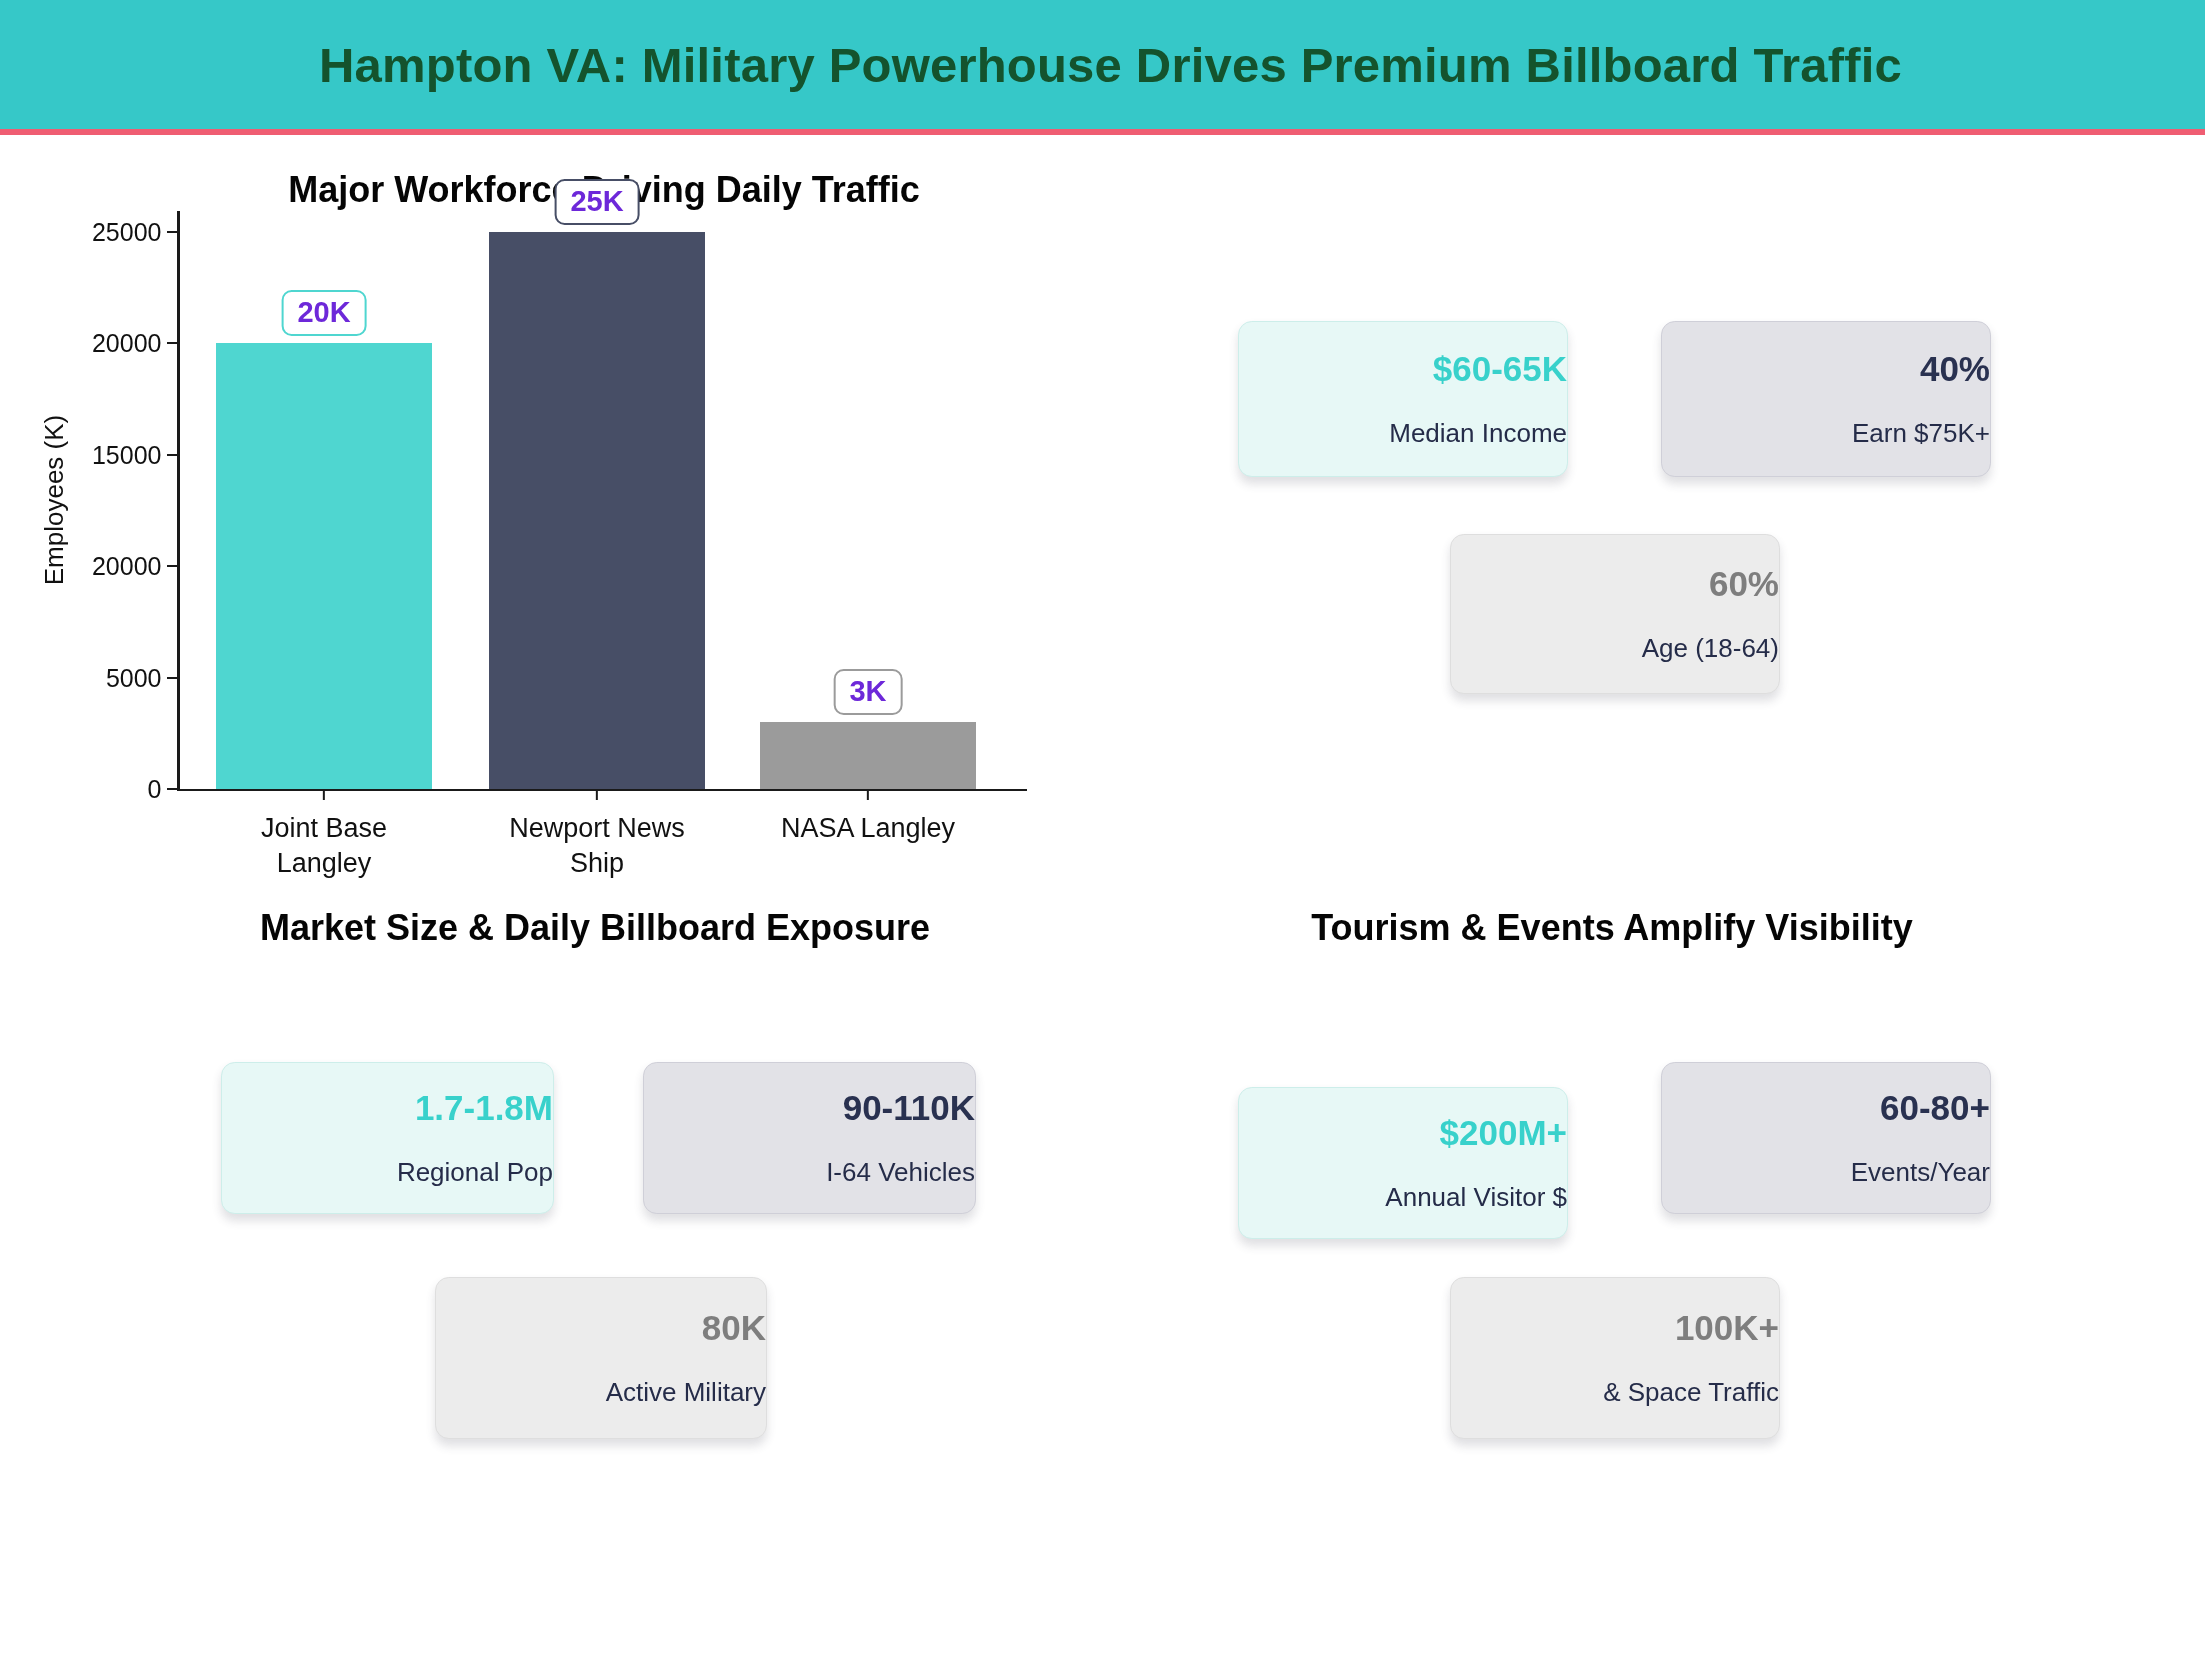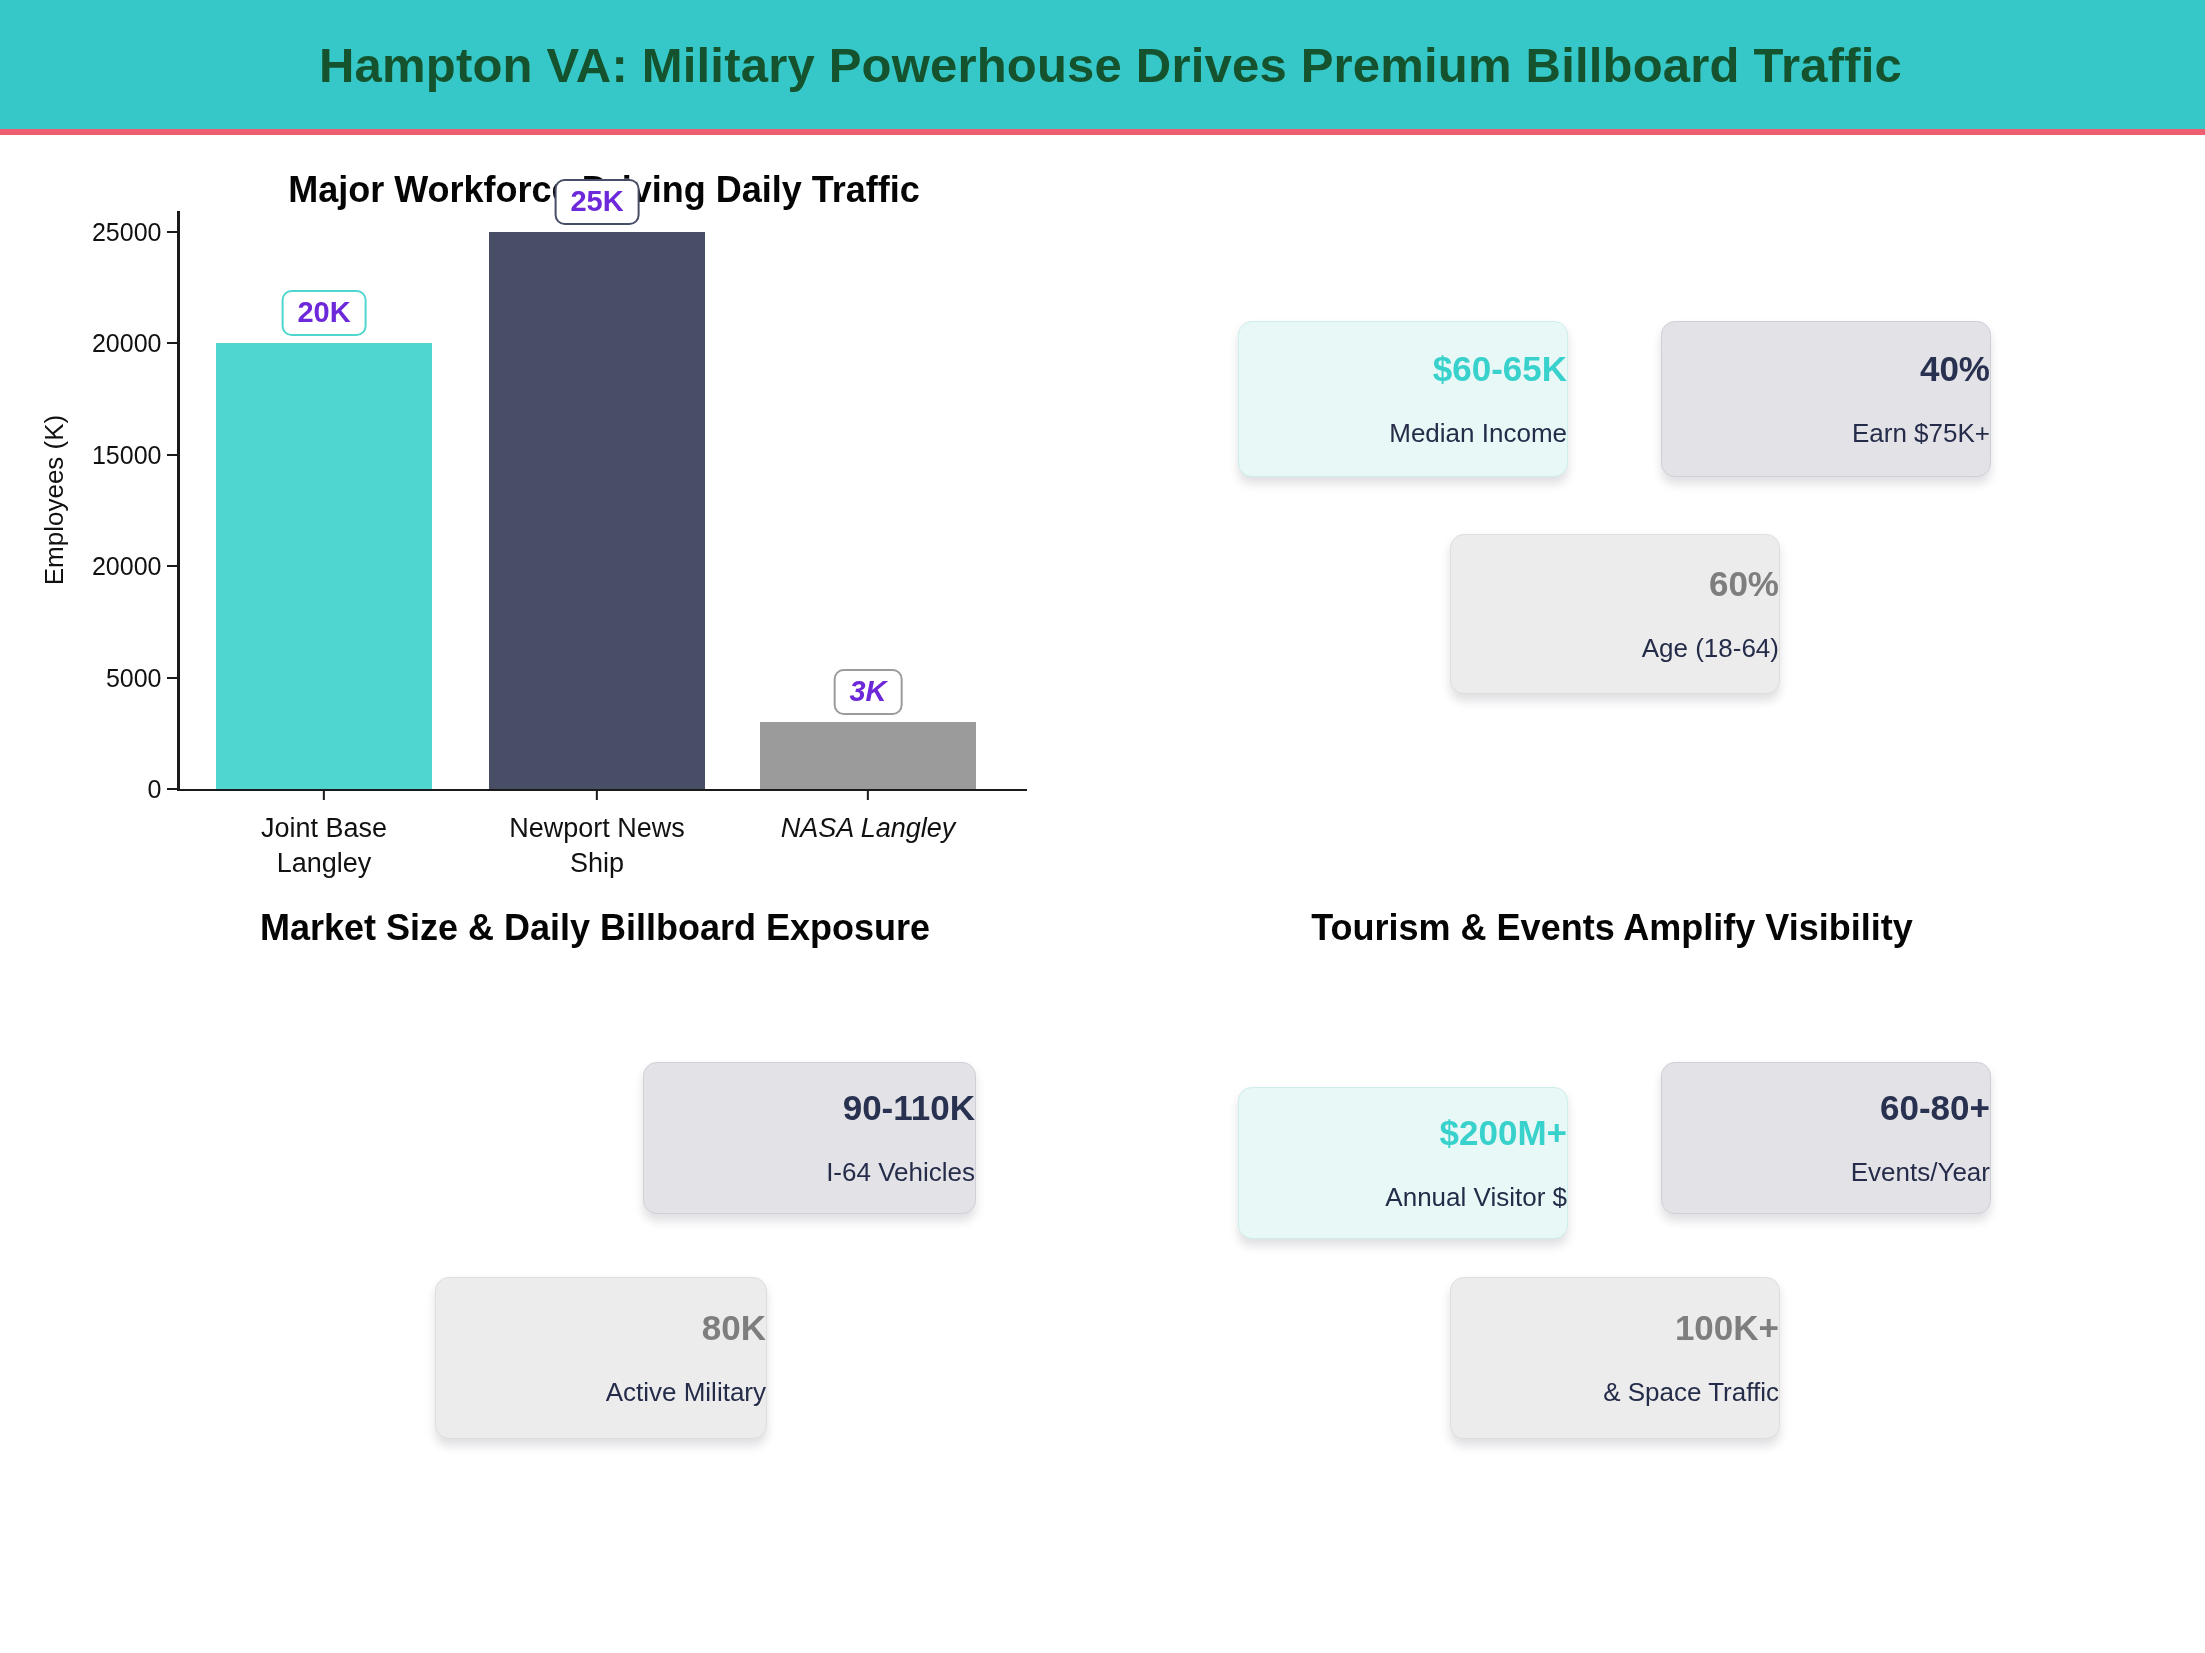--- a/index.html
+++ b/index.html
@@ -20,21 +20,21 @@
   .title-tourism{left:1103px;top:907px;width:1018px;}
   
   .plot{position:absolute;left:179px;top:211px;width:850px;height:578px;}
   .spine-y{position:absolute;left:-1.8px;top:0;width:2.3px;height:580px;background:#1a1a1a;}
   .spine-x{position:absolute;left:-1.8px;top:578px;width:850px;height:2.3px;background:#1a1a1a;}
   .ytick{position:absolute;left:-180px;width:178px;height:32px;transform:translateY(-50%);
          display:flex;align-items:center;justify-content:flex-end;}
   .ytick-label{font-size:25px;color:#111111;margin-right:5.5px;}
   .ytick-mark{width:10px;height:2.3px;background:#1a1a1a;}
   .bar-group{position:absolute;top:0;height:578px;width:216px;}
-  .bar-0{left:37px;} .bar-1{left:310px;} .bar-2{left:581px;font-style:italic;}
+  .bar-0{left:37px;} .bar-1{left:310px;} .bar-2{left:581px;}
   .bar-rect{position:absolute;bottom:0;left:0;right:0;}
   .value-chip{position:absolute;left:50%;transform:translateX(-50%);
       background:#ffffff;border:2.8px solid #888888;border-radius:10px;
       padding:4.6px 13.8px;font-size:29px;font-weight:700;color:#6d28d9;white-space:nowrap;}
   .xtick-mark{position:absolute;top:580px;left:50%;transform:translateX(-50%);
       width:2.3px;height:9.2px;background:#1a1a1a;}
   .xtick-label{position:absolute;top:600px;left:50%;transform:translateX(-50%);
       width:294px;text-align:center;font-size:27px;line-height:1.3;color:#111111;white-space:pre-line;}
   .y-axis-label{position:absolute;left:54px;top:500px;transform:translate(-50%,-50%) rotate(-90deg);
       font-size:26px;color:#111111;white-space:nowrap;}
@@ -135,20 +135,24 @@
     <div class="card-value" style="color: rgb(41, 49, 80);">40%</div>
     <div class="card-label">Earn $75K+</div>
   </div>
   <div class="card card--muted eco-2">
     <div class="card-value" style="color: rgb(126, 126, 126);">60%</div>
     <div class="card-label">Age (18-64)</div>
   </div>
 
   <div class="section-title title-market">Market Size &amp; Daily Billboard Exposure</div>
 
+  <div class="card card--teal mkt-0">
+    <div class="card-value" style="color: rgb(56, 209, 203);">1.7-1.8M</div>
+    <div class="card-label">Regional Pop</div>
+  </div>
   <div class="card card--dark mkt-1">
     <div class="card-value" style="color: rgb(41, 49, 80);">90-110K</div>
     <div class="card-label">I-64 Vehicles</div>
   </div>
   <div class="card card--muted mkt-2">
     <div class="card-value" style="color: rgb(126, 126, 126);">80K</div>
     <div class="card-label">Active Military</div>
   </div>
 
   <div class="section-title title-tourism">Tourism &amp; Events Amplify Visibility</div>

